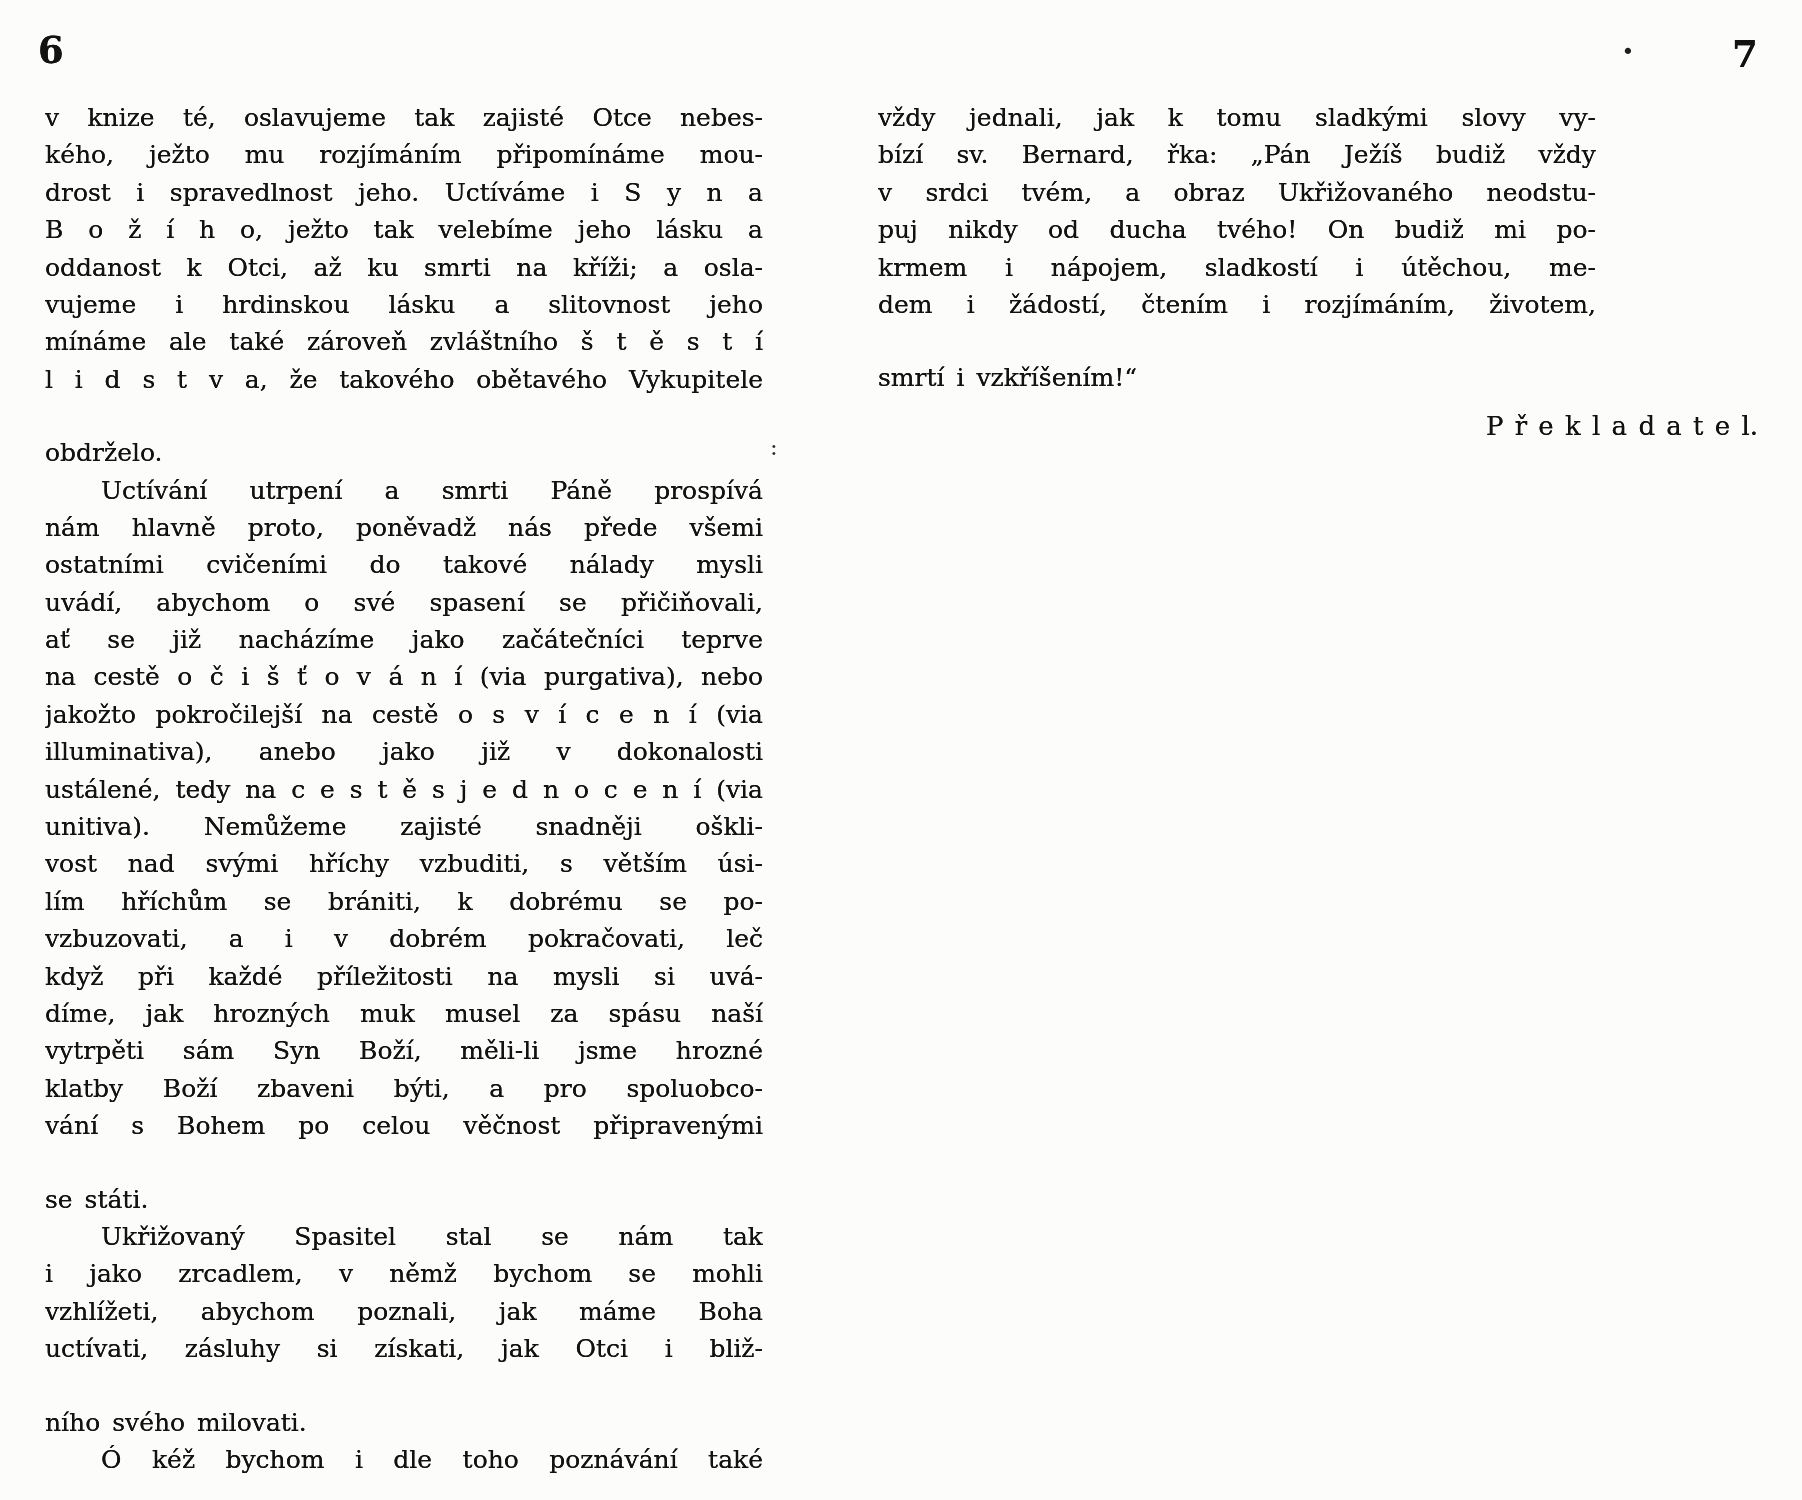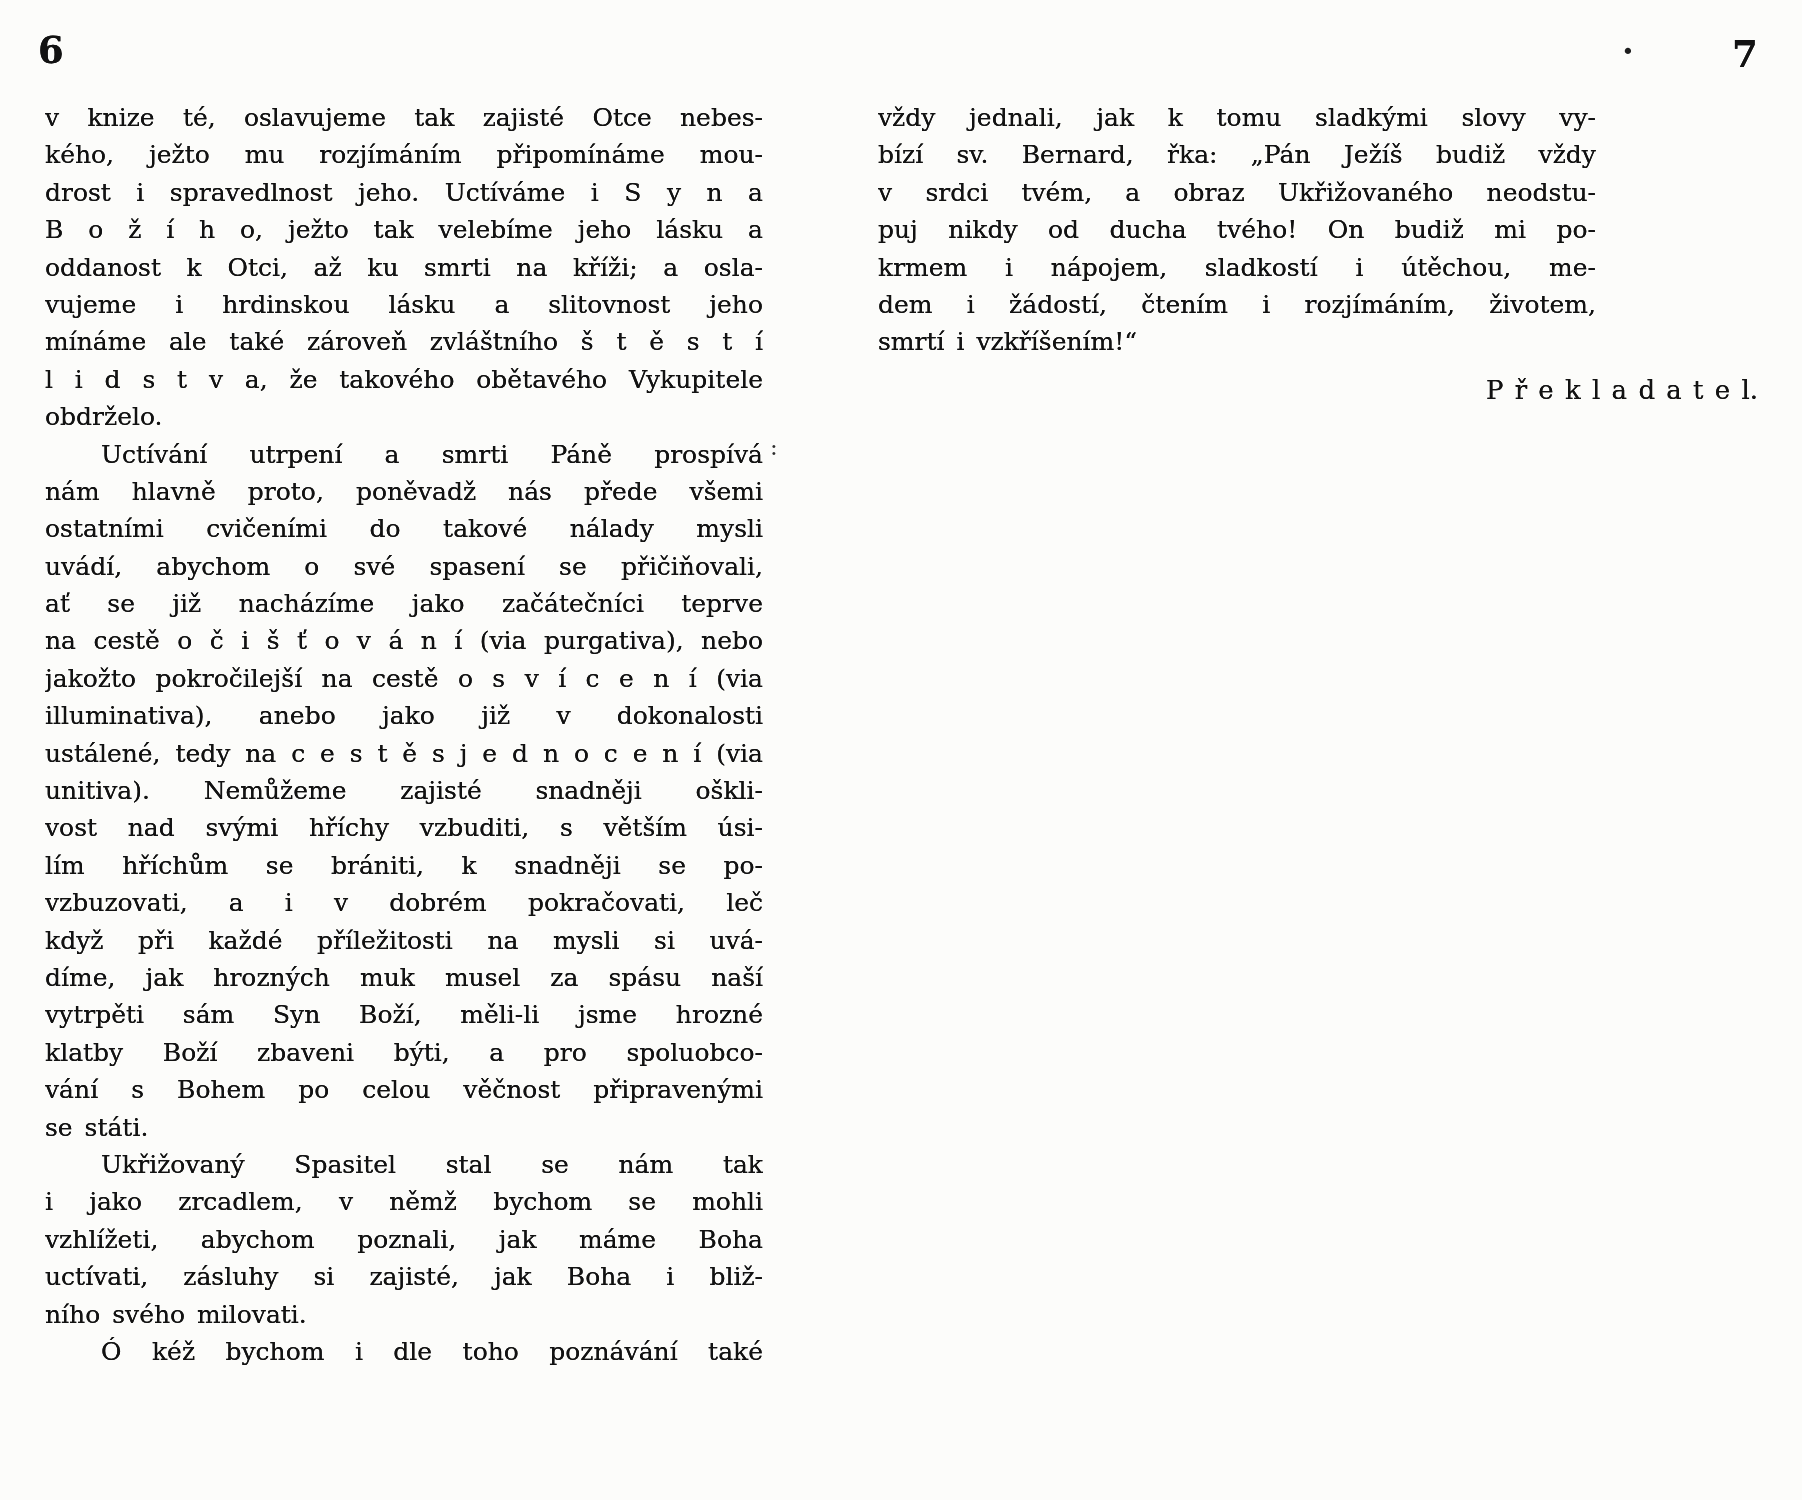--- a/index.html
+++ b/index.html
@@ -46,20 +46,21 @@
     overflow: hidden;
     text-align: justify;
     text-align-last: justify;
     text-shadow: 0 0 0.55px currentColor;
     word-spacing: 1px;
   }
   .line.left-end {
     text-align: center;
     text-align-last: left;
     word-spacing: 4px;
+    margin-top: 36px;
   }
   .line.indent { text-indent: 56px; }
 
   .signature {
     width: 880px;
     margin-top: 12px;
     text-align: right;
     font-size: 26px;
     line-height: 34px;
     word-spacing: 3px;
@@ -93,32 +94,32 @@
       <div class="line">nám hlavně proto, poněvadž nás přede všemi</div>
       <div class="line">ostatními cvičeními do takové nálady mysli</div>
       <div class="line">uvádí, abychom o své spasení se přičiňovali,</div>
       <div class="line">ať se již nacházíme jako začátečníci teprve</div>
       <div class="line">na cestě o č i š ť o v á n í (via purgativa), nebo</div>
       <div class="line">jakožto pokročilejší na cestě o s v í c e n í (via</div>
       <div class="line">illuminativa), anebo jako již v dokonalosti</div>
       <div class="line">ustálené, tedy na c e s t ě s j e d n o c e n í (via</div>
       <div class="line">unitiva). Nemůžeme zajisté snadněji oškli-</div>
       <div class="line">vost nad svými hříchy vzbuditi, s větším úsi-</div>
-      <div class="line">lím hříchům se brániti, k snadněji se po-</div>
+      <div class="line">lím hříchům se brániti, k dobrému se po-</div>
       <div class="line">vzbuzovati, a i v dobrém pokračovati, leč</div>
       <div class="line">když při každé příležitosti na mysli si uvá-</div>
       <div class="line">díme, jak hrozných muk musel za spásu naší</div>
       <div class="line">vytrpěti sám Syn Boží, měli-li jsme hrozné</div>
       <div class="line">klatby Boží zbaveni býti, a pro spoluobco-</div>
       <div class="line">vání s Bohem po celou věčnost připravenými</div>
       <div class="line left-end">se státi.</div>
       <div class="line indent">Ukřižovaný Spasitel stal se nám tak</div>
       <div class="line">i jako zrcadlem, v němž bychom se mohli</div>
       <div class="line">vzhlížeti, abychom poznali, jak máme Boha</div>
-      <div class="line">uctívati, zásluhy si zajisté, jak Boha i bliž-</div>
+      <div class="line">uctívati, zásluhy si získati, jak Otci i bliž-</div>
       <div class="line left-end">ního svého milovati.</div>
       <div class="line indent">Ó kéž bychom i dle toho poznávání také</div>
     </div>
 
   <div class="col right-col">
     <div class="lines">
         <div class="line">vždy jednali, jak k tomu sladkými slovy vy-</div>
         <div class="line">bízí sv. Bernard, řka: „Pán Ježíš budiž vždy</div>
         <div class="line">v srdci tvém, a obraz Ukřižovaného neodstu-</div>
         <div class="line">puj nikdy od ducha tvého! On budiž mi po-</div>

